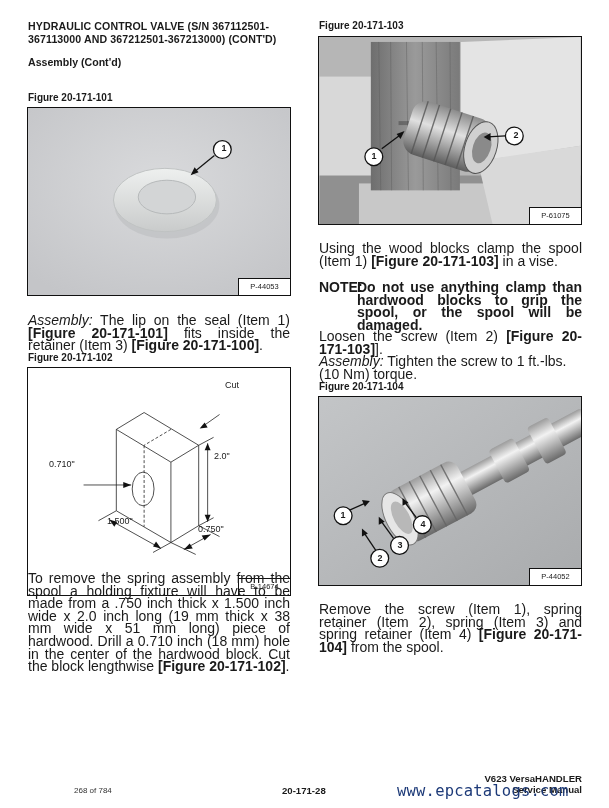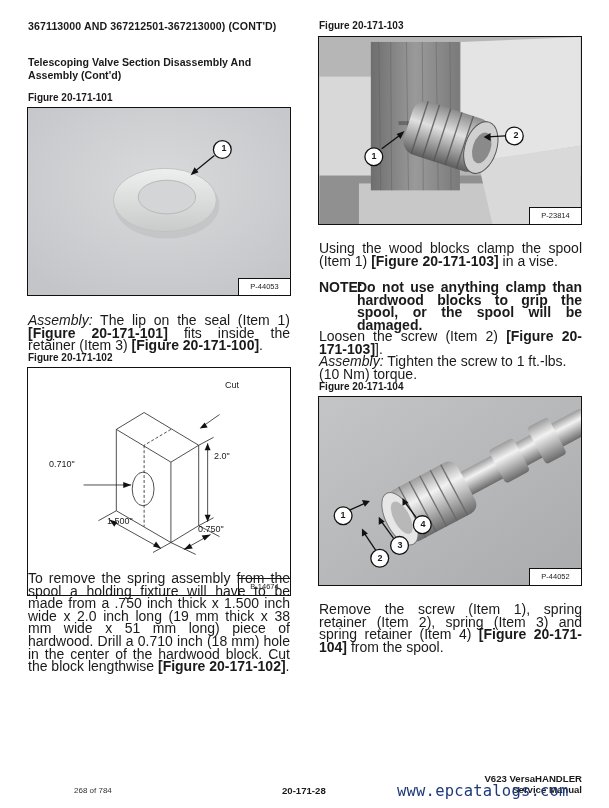--- a/index.html
+++ b/index.html
@@ -17,24 +17,24 @@
          border-top:1px solid #111; font-size:7.5px; text-align:center; width:51px; height:16px;
          line-height:16px; color:#222; }
   .footer-small { font-size:8px; color:#333; }
   .footer-bold { font-weight:bold; font-size:9.6px;text-align:center; }
   .watermark { font-family:"DejaVu Sans Mono", monospace; font-size:15.5px; color:#1d3a78; letter-spacing:0.2px; }
 </style>
 </head>
 <body>
 
 <div class="abs h1" style="left:28px; top:20px; width:270px;">
+  <div>HYDRAULIC CONTROL VALVE (S/N 367112501-</div>
   <div>367113000 AND 367212501-367213000) (CONT'D)</div>
 </div>
 <div class="abs h2" style="left:28px; top:56px; width:270px;">
-  <div>Telescoping Valve Section Disassembly And</div>
   <div>Assembly (Cont'd)</div>
 </div>
 
 <div class="abs figlabel" style="left:28px; top:92px;">Figure 20-171-101</div>
 <div class="fig" style="left:27px; top:107px; width:264px; height:189px; background:#cfd0d2;">
   <svg viewBox="0 0 264 189">
     <defs>
       <radialGradient id="bg101" cx="50%" cy="40%" r="70%">
         <stop offset="0" stop-color="#d9dadc"></stop>
           <stop offset="1" stop-color="#c4c5c8"></stop>
@@ -164,21 +164,21 @@
     </g>
     <line x1="63" y1="113" x2="83" y2="98" stroke="#111" stroke-width="1.3"></line>
     <polygon points="86,95 78,98 82,103" fill="#111"></polygon>
     <line x1="188" y1="100" x2="170" y2="101" stroke="#111" stroke-width="1.3"></line>
     <polygon points="166,101 173,97 173,105" fill="#111"></polygon>
     <circle cx="55" cy="121" r="9" fill="#fff" stroke="#111" stroke-width="1.3"></circle>
     <circle cx="197" cy="100" r="9" fill="#fff" stroke="#111" stroke-width="1.3"></circle>
   </svg>
   <div class="abs" style="left:50px; top:114px; width:10px; text-align:center; font-weight:bold; font-size:9px;">1</div>
   <div class="abs" style="left:192px; top:93px; width:10px; text-align:center; font-weight:bold; font-size:9px;">2</div>
-  <div class="tag">P-23814</div>
+  <div class="tag">P-61075</div>
 </div>
 
 <div class="abs para" style="left:319px; top:242px; width:263px;">
   <span>Using the wood blocks clamp the spool (Item 1) </span><b>[Figure 20-171-103]</b><span> in a vise.</span>
 </div>
 
 <div class="abs para" style="left:319px; top:281px; width:263px; font-weight:bold; display:flex;">
   <span style="width:38px; flex:none;">NOTE:</span>
   <span style="flex:1; text-align:justify;">Do not use anything clamp than hardwood blocks to grip the spool, or the spool will be damaged.</span>
 </div>

